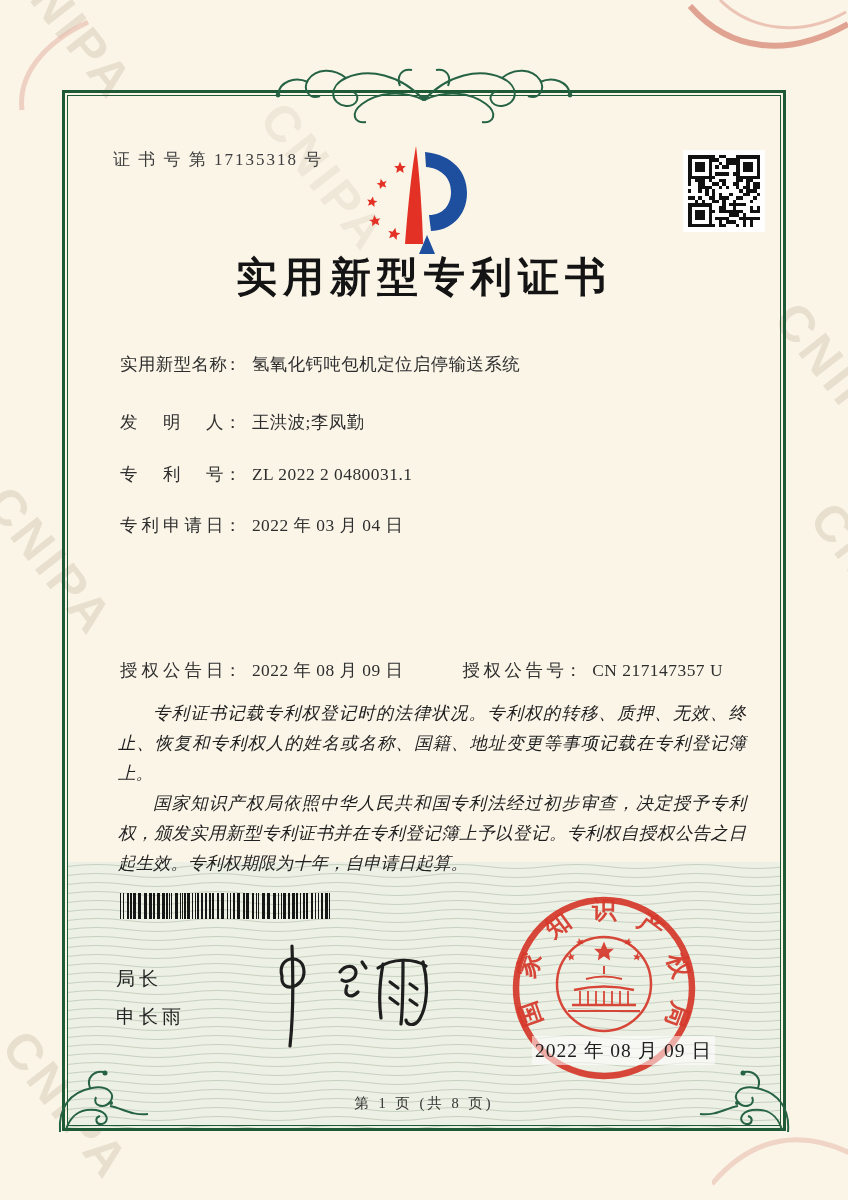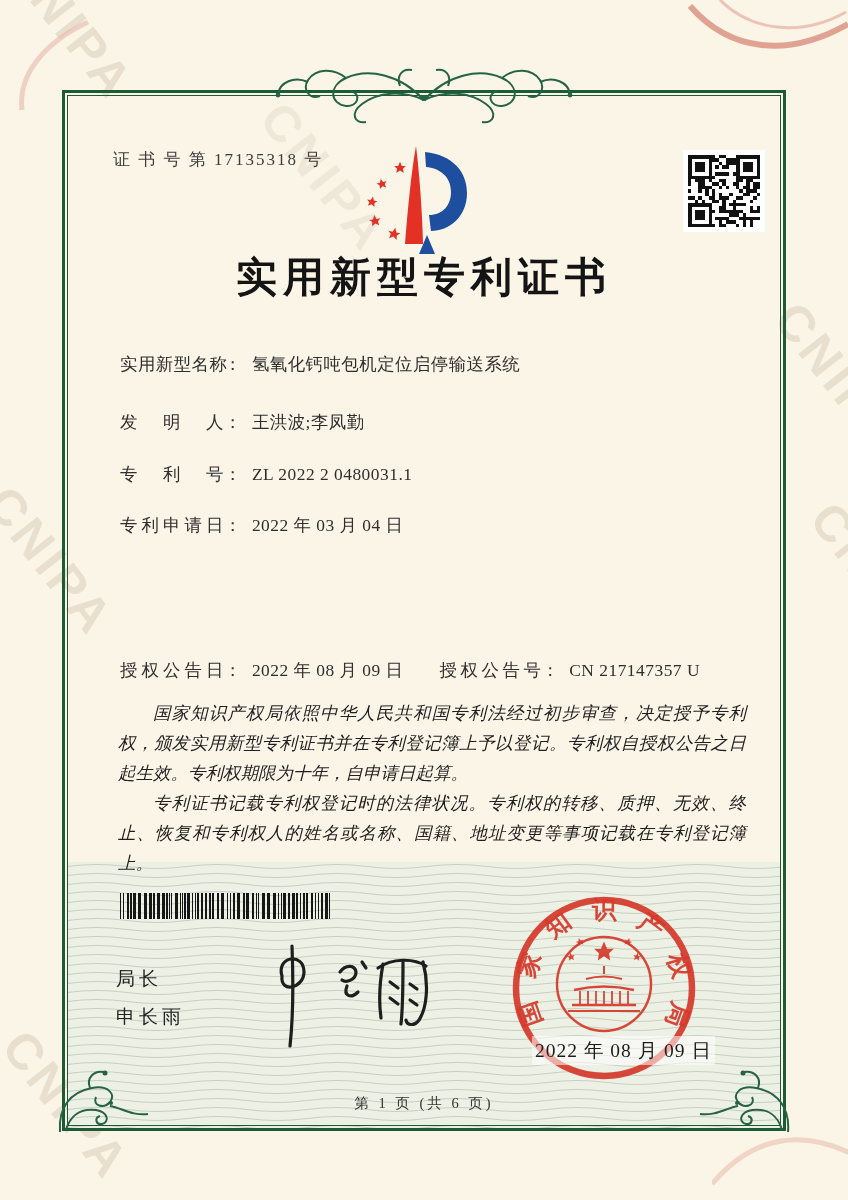--- a/index.html
+++ b/index.html
@@ -36,21 +36,21 @@
   .fp.tl{top:0;left:0}.fp.tr{top:0;right:0}.fp.bl{bottom:0;left:0}
 
   .title{position:absolute;left:0;right:0;top:250px;text-align:center;
          font-size:41px;font-weight:bold;letter-spacing:6px;color:#141414;}
 
   .frow{position:absolute;left:120px;font-size:17.4px;color:#2e2e2e;white-space:nowrap;letter-spacing:.5px;}
   .flabel{display:inline-block;width:104px;text-align:justify;text-align-last:justify;vertical-align:bottom;}
   .flabel2{display:inline-block;width:102px;text-align:justify;text-align-last:justify;vertical-align:bottom;}
   .fcolon{display:inline-block;}
   .fval{margin-left:10px;}
-  .grant2{margin-left:36px;}
+  .grant2{margin-left:59px;}
 
   .body-text{position:absolute;left:118px;top:698px;width:628px;font-size:17.5px;
              line-height:1.72;color:#1f1f1f;text-align:justify;font-style:italic;}
   .body-text p{margin:0;text-indent:2em;}
 
   .barcode{position:absolute;left:120px;top:893px;width:230px;height:26px;white-space:nowrap;overflow:hidden;}
   .barcode i{display:inline-block;height:100%;background:#161616;vertical-align:top;}
 
   .sig-title{position:absolute;left:116px;top:966px;font-size:19px;letter-spacing:4px;color:#222;}
   .sig-name{position:absolute;left:116px;top:1004px;font-size:19px;letter-spacing:4px;color:#222;}
@@ -303,22 +303,22 @@
 
   <div class="frow" style="top:462px"><span class="flabel">专利号</span><span class="fcolon">：</span><span class="fval">ZL 2022 2 0480031.1</span></div>
 
   <div class="frow" style="top:513px"><span class="flabel">专利申请日</span><span class="fcolon">：</span><span class="fval">2022 年 03 月 04 日</span></div>
 
 
 
   <div class="frow" style="top:658px"><span class="flabel">授权公告日</span><span class="fcolon">：</span><span class="fval">2022 年 08 月 09 日</span><span class="grant2"><span class="flabel2">授权公告号</span><span class="fcolon">：</span><span class="fval">CN 217147357 U</span></span></div>
 
   <div class="body-text">
+    <p>专利证书记载专利权登记时的法律状况。专利权的转移、质押、无效、终止、恢复和专利权人的姓名或名称、国籍、地址变更等事项记载在专利登记簿上。</p>
     <p>国家知识产权局依照中华人民共和国专利法经过初步审查，决定授予专利权，颁发实用新型专利证书并在专利登记簿上予以登记。专利权自授权公告之日起生效。专利权期限为十年，自申请日起算。</p>
-    <p>专利证书记载专利权登记时的法律状况。专利权的转移、质押、无效、终止、恢复和专利权人的姓名或名称、国籍、地址变更等事项记载在专利登记簿上。</p>
   </div>
 
   <div class="barcode"><i style="width: 1px; margin-right: 2px;"></i><i style="width: 1px; margin-right: 3px;"></i><i style="width: 2px; margin-right: 1px;"></i><i style="width: 2px; margin-right: 1px;"></i><i style="width: 3px; margin-right: 2px;"></i><i style="width: 3px; margin-right: 3px;"></i><i style="width: 3px; margin-right: 2px;"></i><i style="width: 3px; margin-right: 1px;"></i><i style="width: 2px; margin-right: 2px;"></i><i style="width: 3px; margin-right: 2px;"></i><i style="width: 3px; margin-right: 1px;"></i><i style="width: 2px; margin-right: 1px;"></i><i style="width: 1px; margin-right: 1px;"></i><i style="width: 1px; margin-right: 3px;"></i><i style="width: 3px; margin-right: 2px;"></i><i style="width: 1px; margin-right: 1px;"></i><i style="width: 1px; margin-right: 1px;"></i><i style="width: 2px; margin-right: 1px;"></i><i style="width: 3px; margin-right: 2px;"></i><i style="width: 1px; margin-right: 2px;"></i><i style="width: 1px; margin-right: 1px;"></i><i style="width: 2px; margin-right: 2px;"></i><i style="width: 2px; margin-right: 2px;"></i><i style="width: 2px; margin-right: 2px;"></i><i style="width: 2px; margin-right: 1px;"></i><i style="width: 2px; margin-right: 3px;"></i><i style="width: 2px; margin-right: 2px;"></i><i style="width: 3px; margin-right: 3px;"></i><i style="width: 1px; margin-right: 2px;"></i><i style="width: 1px; margin-right: 2px;"></i><i style="width: 2px; margin-right: 2px;"></i><i style="width: 3px; margin-right: 3px;"></i><i style="width: 2px; margin-right: 1px;"></i><i style="width: 3px; margin-right: 3px;"></i><i style="width: 2px; margin-right: 2px;"></i><i style="width: 1px; margin-right: 1px;"></i><i style="width: 1px; margin-right: 3px;"></i><i style="width: 3px; margin-right: 2px;"></i><i style="width: 3px; margin-right: 3px;"></i><i style="width: 3px; margin-right: 2px;"></i><i style="width: 1px; margin-right: 2px;"></i><i style="width: 1px; margin-right: 1px;"></i><i style="width: 3px; margin-right: 2px;"></i><i style="width: 2px; margin-right: 2px;"></i><i style="width: 3px; margin-right: 1px;"></i><i style="width: 2px; margin-right: 2px;"></i><i style="width: 1px; margin-right: 2px;"></i><i style="width: 2px; margin-right: 1px;"></i><i style="width: 2px; margin-right: 3px;"></i><i style="width: 2px; margin-right: 2px;"></i><i style="width: 1px; margin-right: 2px;"></i><i style="width: 1px; margin-right: 2px;"></i><i style="width: 2px; margin-right: 2px;"></i><i style="width: 3px; margin-right: 1px;"></i><i style="width: 1px; margin-right: 1px;"></i></div>
 
   <div class="sig-title">局长</div>
   <div class="sig-name">申长雨</div>
   <svg class="sig-script" viewBox="0 0 195 118">
     <g fill="none" stroke="#1e1e1e" stroke-width="3.2" stroke-linecap="round">
       <path d="M30,38 C24,18 52,14 52,34 C52,50 28,56 30,38"></path>
       <path d="M40,8 C41,34 42,72 38,108"></path>
@@ -351,15 +351,15 @@
       <use href="#star" transform="translate(63,65) scale(0.42) rotate(-10)"></use>
       <use href="#star" transform="translate(120,50) scale(0.42) rotate(18)"></use>
       <use href="#star" transform="translate(129,65) scale(0.42) rotate(10)"></use>
     </g>
     <text font-size="24.5" fill="#d6392b" opacity="0.92" font-weight="bold" font-family="'Liberation Serif','DejaVu Serif',serif">
       <textPath href="#sealArc" startOffset="19" textLength="292" lengthAdjust="spacing">国家知识产权局</textPath>
     </text>
   </svg>
   <div class="seal-date">2022 年 08 月 09 日</div>
 
-  <div class="page-info">第 1 页 (共 6 页)</div>
+  <div class="page-info">第 1 页 (共 8 页)</div>
 
 </div>
 
 </body></html>

